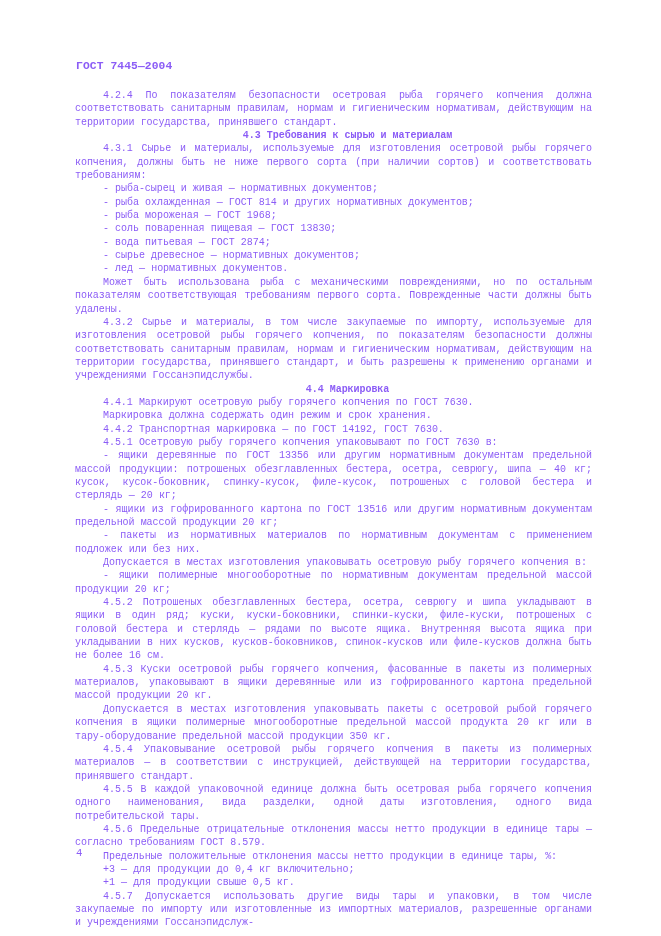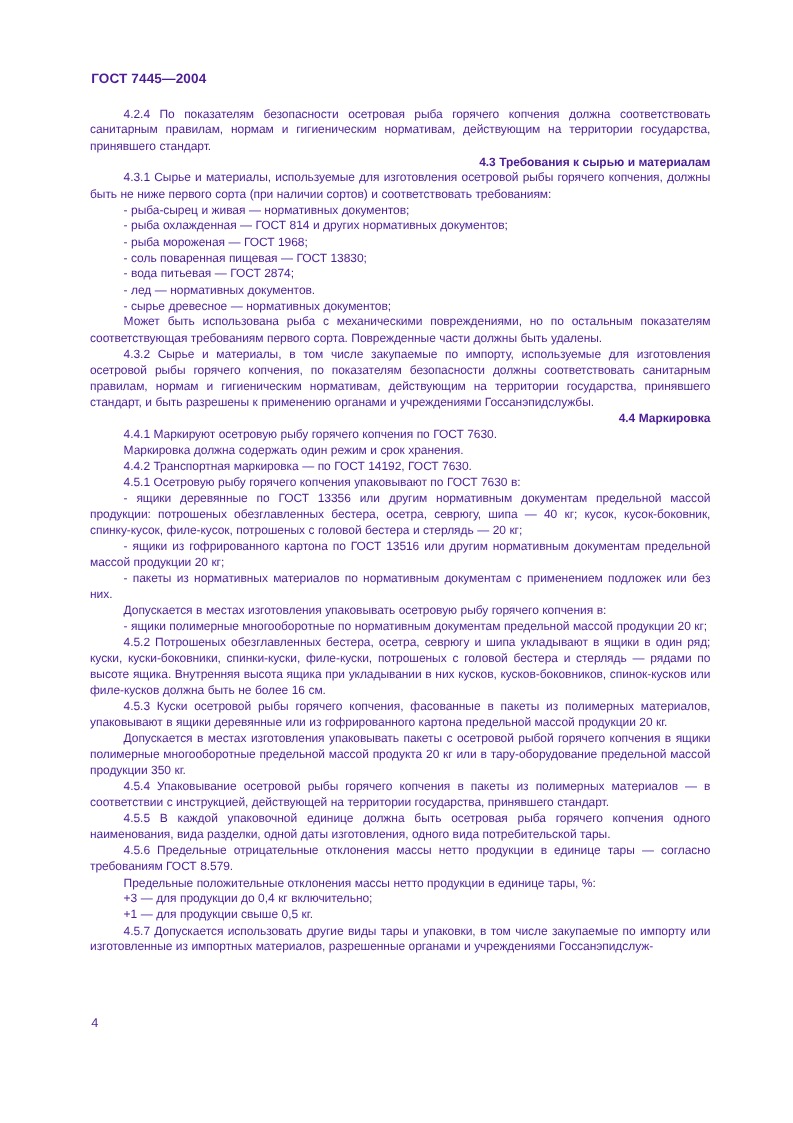--- a/index.html
+++ b/index.html
@@ -2,22 +2,22 @@
 <html lang="ru"><head>
 <meta charset="utf-8">
 <style>
   html, body { margin: 0; padding: 0; background: #ffffff; }
   .page {
     position: relative;
     width: 661px;
     height: 936px;
     background: #ffffff;
     overflow: hidden;
-    font-family: Liberation Sans, sans-serif;
-    color: #4c1d95;
+    font-family: Liberation Mono, monospace;
+    color: #8b5cf6;
   }
   .running-header {
     position: absolute;
     left: 76px;
     top: 60px;
     font-size: 11.3px;
     font-weight: bold;
     letter-spacing: 0.1px;
   }
   .doc-body {
@@ -31,21 +31,21 @@
     padding: 0;
     font-size: 10px;
     line-height: 13.35px;
     letter-spacing: -0.05px;
     text-align: justify;
     text-indent: 28px;
     word-spacing: 0.2px;
   }
   .doc-body p.h {
     font-weight: bold;
-    text-align: right;
+    text-align: center;
   }
   .page-number {
     position: absolute;
     left: 76px;
     top: 847px;
     font-size: 10.6px;
   }
 </style>
 </head>
 <body>
@@ -55,22 +55,22 @@
 
   <div class="doc-body">
       <p class="p">4.2.4 По показателям безопасности осетровая рыба горячего копчения должна соответствовать санитарным правилам, нормам и гигиеническим нормативам, действующим на территории государства, принявшего стандарт.</p>
       <p class="h">4.3 Требования к сырью и материалам</p>
       <p class="p">4.3.1 Сырье и материалы, используемые для изготовления осетровой рыбы горячего копчения, должны быть не ниже первого сорта (при наличии сортов) и соответствовать требованиям:</p>
       <p class="li">- рыба-сырец и живая — нормативных документов;</p>
       <p class="li">- рыба охлажденная — ГОСТ 814 и других нормативных документов;</p>
       <p class="li">- рыба мороженая — ГОСТ 1968;</p>
       <p class="li">- соль поваренная пищевая — ГОСТ 13830;</p>
       <p class="li">- вода питьевая — ГОСТ 2874;</p>
+      <p class="li">- сырье древесное — нормативных документов;</p>
       <p class="li">- лед — нормативных документов.</p>
-      <p class="li">- сырье древесное — нормативных документов;</p>
       <p class="p">Может быть использована рыба с механическими повреждениями, но по остальным показателям соответствующая требованиям первого сорта. Поврежденные части должны быть удалены.</p>
       <p class="p">4.3.2 Сырье и материалы, в том числе закупаемые по импорту, используемые для изготовления осетровой рыбы горячего копчения, по показателям безопасности должны соответствовать санитарным правилам, нормам и гигиеническим нормативам, действующим на территории государства, принявшего стандарт, и быть разрешены к применению органами и учреждениями Госсанэпидслужбы.</p>
       <p class="h">4.4 Маркировка</p>
       <p class="p">4.4.1 Маркируют осетровую рыбу горячего копчения по ГОСТ 7630.</p>
       <p class="p">Маркировка должна содержать один режим и срок хранения.</p>
       <p class="p">4.4.2 Транспортная маркировка — по ГОСТ 14192, ГОСТ 7630.</p>
       <p class="p">4.5.1 Осетровую рыбу горячего копчения упаковывают по ГОСТ 7630 в:</p>
       <p class="li">- ящики деревянные по ГОСТ 13356 или другим нормативным документам предельной массой продукции: потрошеных обезглавленных бестера, осетра, севрюгу, шипа — 40 кг; кусок, кусок-боковник, спинку-кусок, филе-кусок, потрошеных с головой бестера и стерлядь — 20 кг;</p>
       <p class="li">- ящики из гофрированного картона по ГОСТ 13516 или другим нормативным документам предельной массой продукции 20 кг;</p>
       <p class="li">- пакеты из нормативных материалов по нормативным документам с применением подложек или без них.</p>

